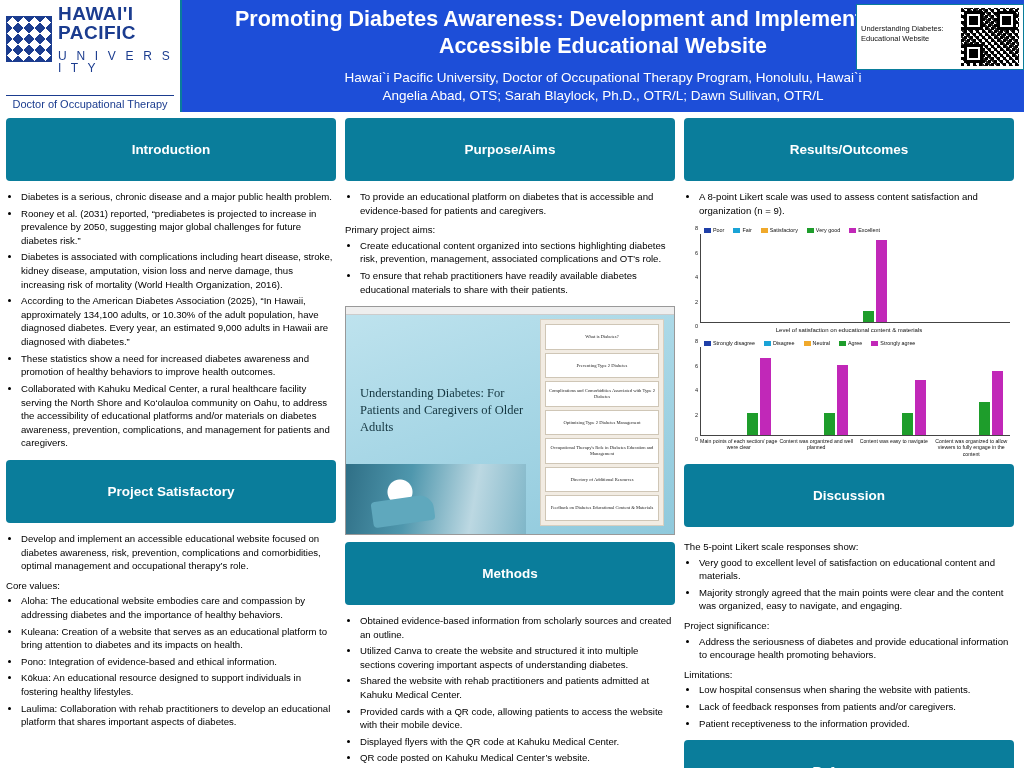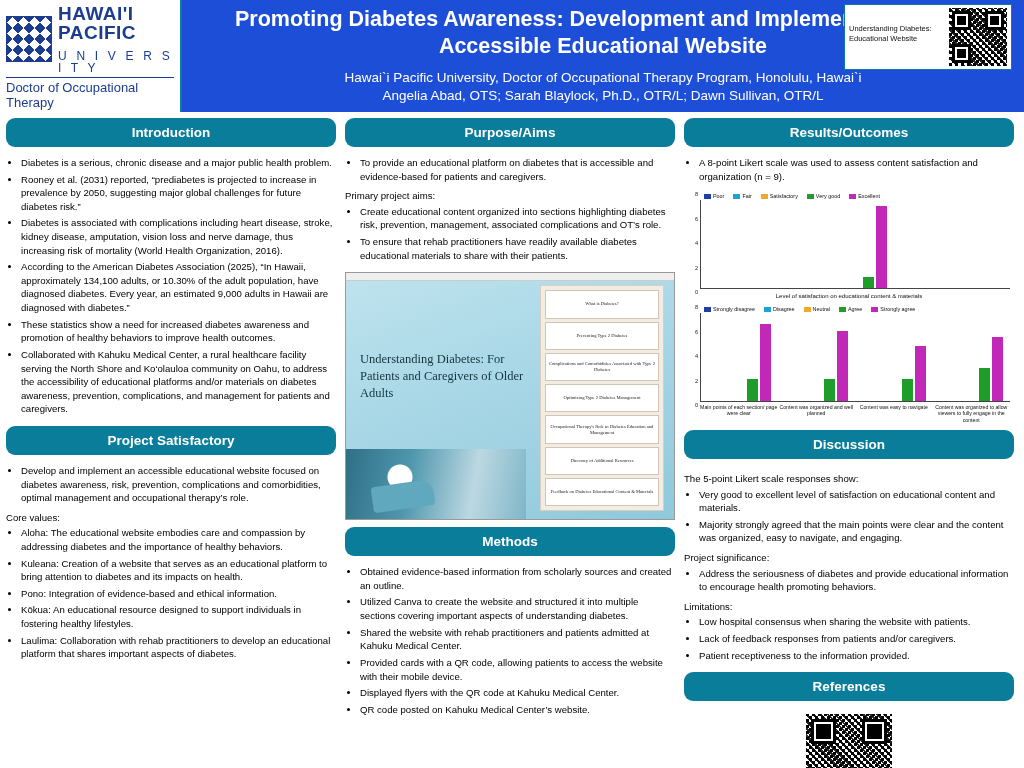--- a/index.html
+++ b/index.html
@@ -70,22 +70,22 @@
     font-weight: bold;
     letter-spacing: 0.5px;
   }
   .logo-words .l3 {
     font-size: 12px;
     letter-spacing: 3.2px;
     margin-top: 8px;
   }
   .logo-sub {
     color: #1b3c8f;
-    font-size: 13px;
-    text-align: left;
+    font-size: 11px;
+    text-align: center;
     border-top: 1px solid #1b3c8f;
     padding-top: 2px;
   }
   .title-block {
     flex: 1;
     padding: 4px 8px 0 8px;
     text-align: center;
     color: #ffffff;
   }
   .poster-title {
@@ -94,21 +94,21 @@
     line-height: 1.24;
     margin: 2px 0 0 0;
   }
   .authors {
     font-size: 13.5px;
     margin-top: 10px;
     line-height: 1.32;
   }
   .qr-header {
     position: absolute;
-    right: 12px;
+    right: 0;
     top: 4px;
     width: 168px;
     height: 66px;
     background: #ffffff;
     border: 1px solid #0a7d9b;
     box-sizing: border-box;
     padding: 3px 4px;
     display: flex;
     gap: 4px;
   }
@@ -189,22 +189,22 @@
   .col-1 { width: 330px; }
   .col-2 { width: 330px; }
   .col-3 { width: 330px; }
 
   .section-title {
     background: #0a7d9b;
     color: #ffffff;
     font-size: 13.5px;
     font-weight: bold;
     text-align: center;
-    padding: 7px 4px;
-    border-radius: 9px;
+    padding: 24px 4px;
+    border-radius: 4px;
   }
   .body-text {
     font-size: 9.6px;
     color: #000000;
     line-height: 1.42;
   }
   ul.bullets {
     margin: 2px 0 0 0;
     padding-left: 15px;
   }

